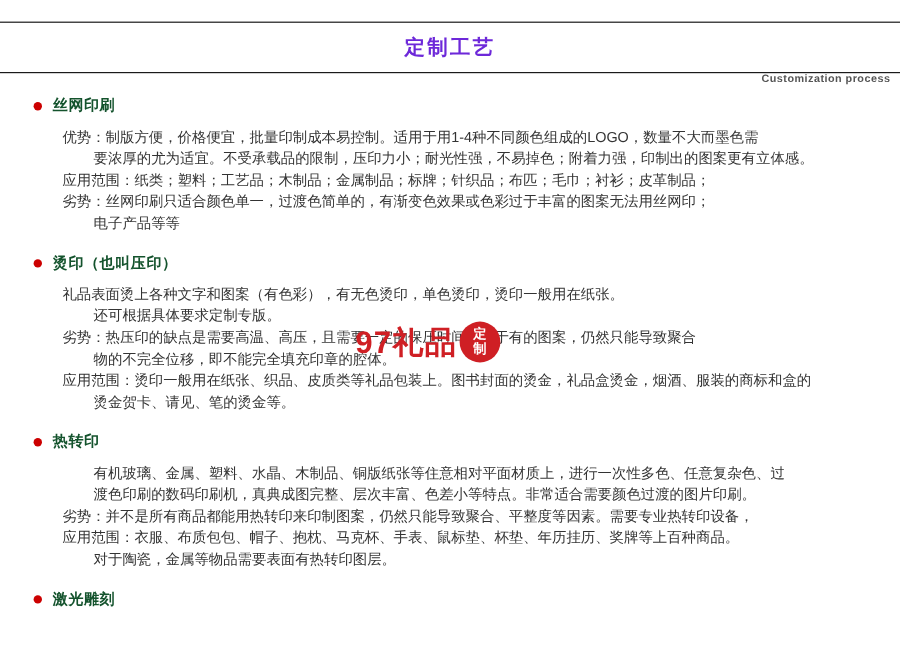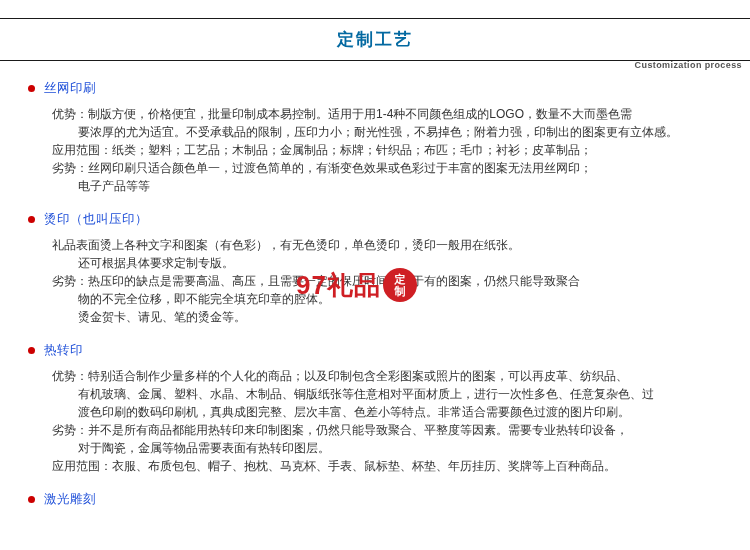--- a/index.html
+++ b/index.html
@@ -46,21 +46,21 @@
   }
   .header-title {
     position: absolute;
     left: 0;
     top: 28px;
     width: 750px;
     text-align: center;
     font-size: 17px;
     font-weight: bold;
     letter-spacing: 2px;
-    color: #0369a1;
+    color: #6d28d9;
   }
   .header-sub {
     position: absolute;
     right: 8px;
     top: 60px;
     font-size: 9px;
     font-weight: bold;
     letter-spacing: 0.4px;
     color: #555555;
   }
@@ -84,22 +84,22 @@
     width: 7px;
     height: 7px;
     border-radius: 50%;
     background: #cc0000;
     margin-left: 12px;
     margin-right: 9px;
     flex: 0 0 auto;
   }
   .section-title {
     font-size: 12.5px;
-    font-weight: normal;
-    color: #1d4ed8;
+    font-weight: bold;
+    color: #14532d;
     letter-spacing: 0.5px;
   }
 
   .para {
     font-size: 12px;
     line-height: 17px;
     color: #333333;
     margin: 0 0 1px 0;
     padding-left: 36px;
     padding-right: 14px;
@@ -171,34 +171,34 @@
 
     <div class="section">
       <div class="section-head">
         <span class="bullet-dot"></span>
         <span class="section-title">烫印（也叫压印）</span>
       </div>
       <p class="para">礼品表面烫上各种文字和图案（有色彩），有无色烫印，单色烫印，烫印一般用在纸张。</p>
       <p class="para cont">还可根据具体要求定制专版。</p>
       <p class="para">劣势：热压印的缺点是需要高温、高压，且需要一定的保压时间，对于有的图案，仍然只能导致聚合</p>
       <p class="para cont">物的不完全位移，即不能完全填充印章的腔体。</p>
+      <p class="para">应用范围：烫印一般用在纸张、织品、皮质类等礼品包装上。图书封面的烫金，礼品盒烫金，烟酒、服装的商标和盒的</p>
       <p class="para cont">烫金贺卡、请见、笔的烫金等。</p>
     </div>
 
     <div class="section">
       <div class="section-head">
         <span class="bullet-dot"></span>
         <span class="section-title">热转印</span>
       </div>
-      <p class="para">优势：特别适合制作少量多样的个人化的商品；以及印制包含全彩图案或照片的图案，可以再皮革、纺织品、</p>
       <p class="para cont">有机玻璃、金属、塑料、水晶、木制品、铜版纸张等住意相对平面材质上，进行一次性多色、任意复杂色、过</p>
       <p class="para cont">渡色印刷的数码印刷机，真典成图完整、层次丰富、色差小等特点。非常适合需要颜色过渡的图片印刷。</p>
       <p class="para">劣势：并不是所有商品都能用热转印来印制图案，仍然只能导致聚合、平整度等因素。需要专业热转印设备，</p>
+      <p class="para">应用范围：衣服、布质包包、帽子、抱枕、马克杯、手表、鼠标垫、杯垫、年历挂历、奖牌等上百种商品。</p>
       <p class="para cont">对于陶瓷，金属等物品需要表面有热转印图层。</p>
-      <p class="para">应用范围：衣服、布质包包、帽子、抱枕、马克杯、手表、鼠标垫、杯垫、年历挂历、奖牌等上百种商品。</p>
     </div>
 
     <div class="section">
       <div class="section-head">
         <span class="bullet-dot"></span>
         <span class="section-title">激光雕刻</span>
       </div>
 
     </div>
 

